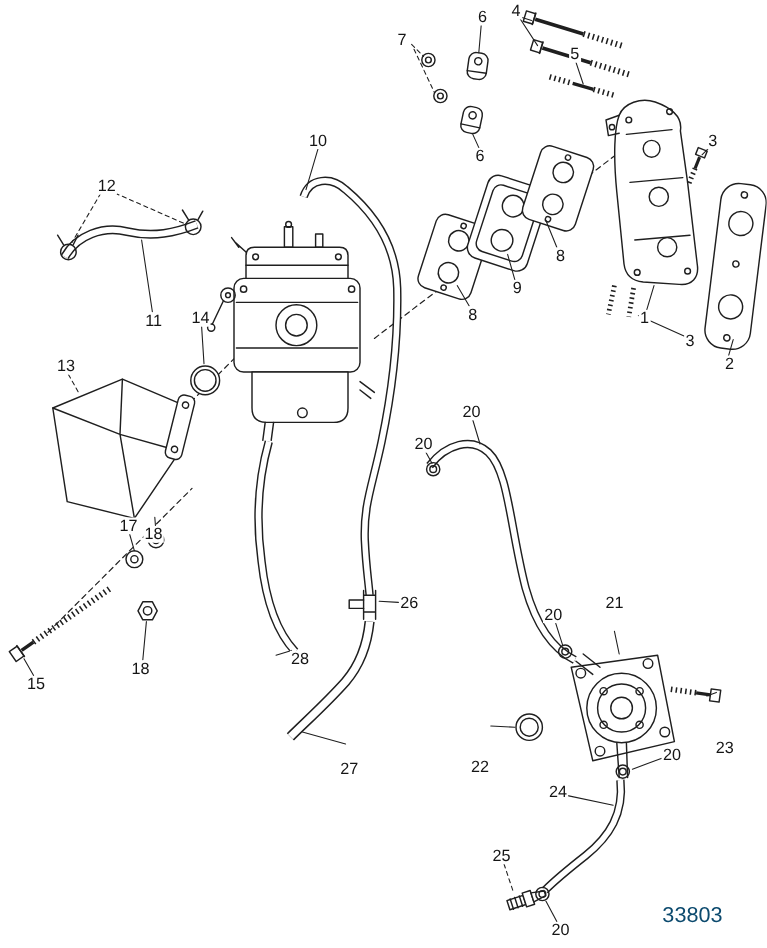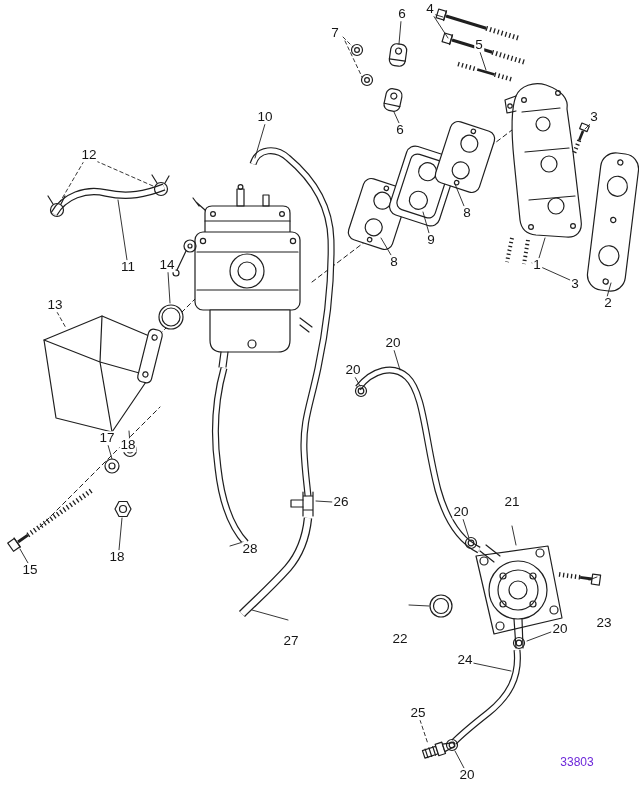--- a/index.html
+++ b/index.html
@@ -8,21 +8,21 @@
     font-family:"Liberation Sans",sans-serif;overflow:hidden;
   }
   .stage svg{position:absolute;left:0;top:0;}
   .callout{
     position:absolute;transform:translate(-50%,-50%);
     font-size:13.5px;font-weight:400;color:#151515;line-height:1;
     background:#ffffff;padding:0 1px;white-space:nowrap;
   }
   .diagram-id{
     position:absolute;left:577px;top:762px;transform:translate(-50%,-50%);
-    font-size:12px;color:#6d28d9;line-height:1;background:#ffffff;
+    font-size:18px;color:#0c4a6e;line-height:1;background:#ffffff;
   }
 </style>
 </head>
 <body>
 
 <div class="stage">
 
   <svg width="639" height="790" viewBox="0 0 639 790" stroke="#1f1f1f" fill="none" stroke-width="1.2" stroke-linecap="round" stroke-linejoin="round">
 
     <g stroke-width="1" stroke-dasharray="4.5 3.5">

